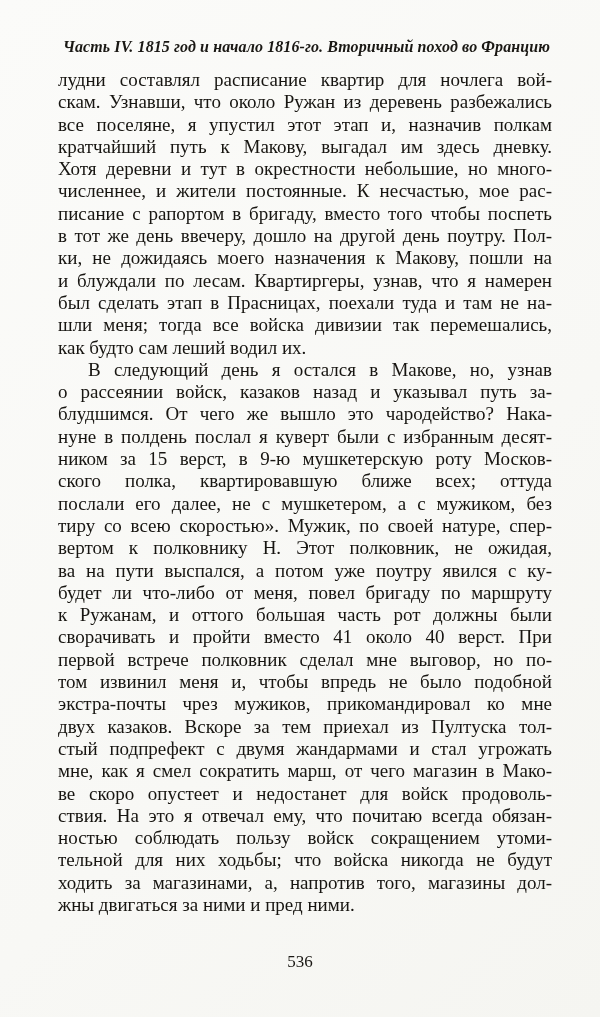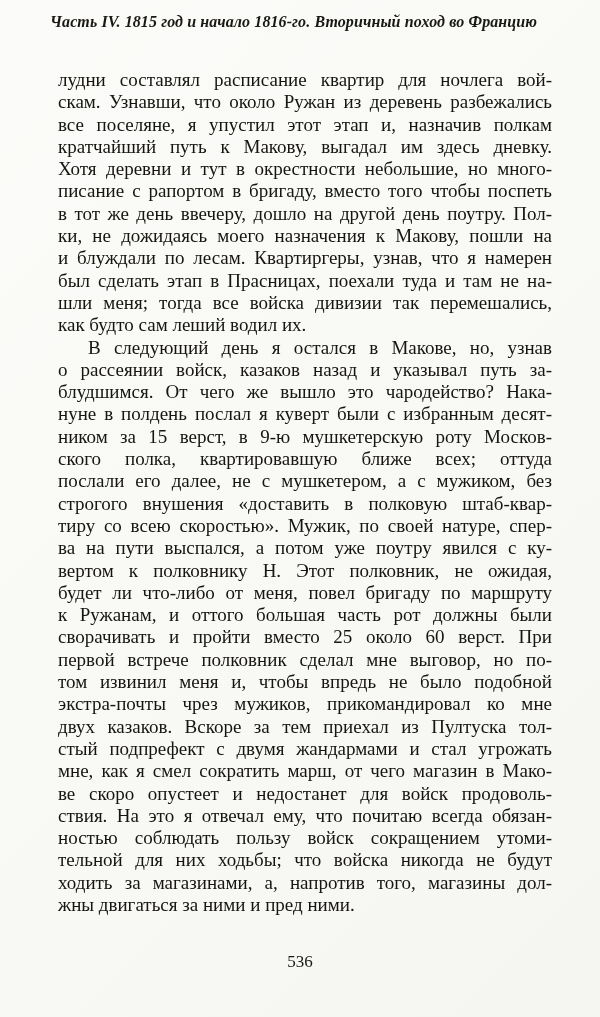--- a/index.html
+++ b/index.html
@@ -15,24 +15,24 @@
     position: relative;
     overflow: hidden;
   }
   .scan-page {
     position: absolute;
     inset: 0;
     background: linear-gradient(135deg, #fbfbf9 0%, #f8f8f5 60%, #f5f5f1 100%);
   }
   .running-header {
     position: absolute;
-    top: 12px;
+    top: 37px;
     left: 50px;
     width: 500px;
-    text-align: left;
+    text-align: right;
     font-style: italic;
     font-weight: bold;
     font-size: 16px;
     line-height: 20px;
     color: #1a1814;
     letter-spacing: 0.1px;
   }
   .text-block {
     position: absolute;
     top: 69px;
@@ -77,43 +77,43 @@
 <div class="scan-page">
   <div class="running-header">Часть IV. 1815 год и начало 1816-го. Вторичный поход во Францию</div>
 
   <div class="text-block">
       <div class="body-paragraph">
         <div class="text-line">лудни составлял расписание квартир для ночлега вой-</div>
         <div class="text-line">скам. Узнавши, что около Ружан из деревень разбежались</div>
         <div class="text-line">все поселяне, я упустил этот этап и, назначив полкам</div>
         <div class="text-line">кратчайший путь к Макову, выгадал им здесь дневку.</div>
         <div class="text-line">Хотя деревни и тут в окрестности небольшие, но много-</div>
+        <div class="text-line">численнее, и жители постоянные. К несчастью, мое рас-</div>
         <div class="text-line">писание с рапортом в бригаду, вместо того чтобы поспеть</div>
         <div class="text-line">в тот же день ввечеру, дошло на другой день поутру. Пол-</div>
         <div class="text-line">ки, не дожидаясь моего назначения к Макову, пошли на</div>
         <div class="text-line">и блуждали по лесам. Квартиргеры, узнав, что я намерен</div>
         <div class="text-line">был сделать этап в Прасницах, поехали туда и там не на-</div>
         <div class="text-line">шли меня; тогда все войска дивизии так перемешались,</div>
         <div class="text-line last">как будто сам леший водил их.</div>
       </div>
       <div class="body-paragraph">
         <div class="text-line indent">В следующий день я остался в Макове, но, узнав</div>
         <div class="text-line">о рассеянии войск, казаков назад и указывал путь за-</div>
         <div class="text-line">блудшимся. От чего же вышло это чародейство? Нака-</div>
         <div class="text-line">нуне в полдень послал я куверт были с избранным десят-</div>
         <div class="text-line">ником за 15 верст, в 9-ю мушкетерскую роту Москов-</div>
         <div class="text-line">ского полка, квартировавшую ближе всех; оттуда</div>
         <div class="text-line">послали его далее, не с мушкетером, а с мужиком, без</div>
-        <div class="text-line">строгого внушения «доставить в полковую штаб-квар-</div>
         <div class="text-line">тиру со всею скоростью». Мужик, по своей натуре, спер-</div>
+        <div class="text-line">вертом к полковнику Н. Этот полковник, не ожидая,</div>
         <div class="text-line">ва на пути выспался, а потом уже поутру явился с ку-</div>
-        <div class="text-line">вертом к полковнику Н. Этот полковник, не ожидая,</div>
         <div class="text-line">будет ли что-либо от меня, повел бригаду по маршруту</div>
         <div class="text-line">к Ружанам, и оттого большая часть рот должны были</div>
-        <div class="text-line">сворачивать и пройти вместо 25 около 60 верст. При</div>
+        <div class="text-line">сворачивать и пройти вместо 41 около 40 верст. При</div>
         <div class="text-line">первой встрече полковник сделал мне выговор, но по-</div>
         <div class="text-line">том извинил меня и, чтобы впредь не было подобной</div>
         <div class="text-line">экстра-почты чрез мужиков, прикомандировал ко мне</div>
         <div class="text-line">двух казаков. Вскоре за тем приехал из Пултуска тол-</div>
         <div class="text-line">стый подпрефект с двумя жандармами и стал угрожать</div>
         <div class="text-line">мне, как я смел сократить марш, от чего магазин в Мако-</div>
         <div class="text-line">ве скоро опустеет и недостанет для войск продоволь-</div>
         <div class="text-line">ствия. На это я отвечал ему, что почитаю всегда обязан-</div>
         <div class="text-line">ностью соблюдать пользу войск сокращением утоми-</div>
         <div class="text-line">тельной для них ходьбы; что войска никогда не будут</div>

